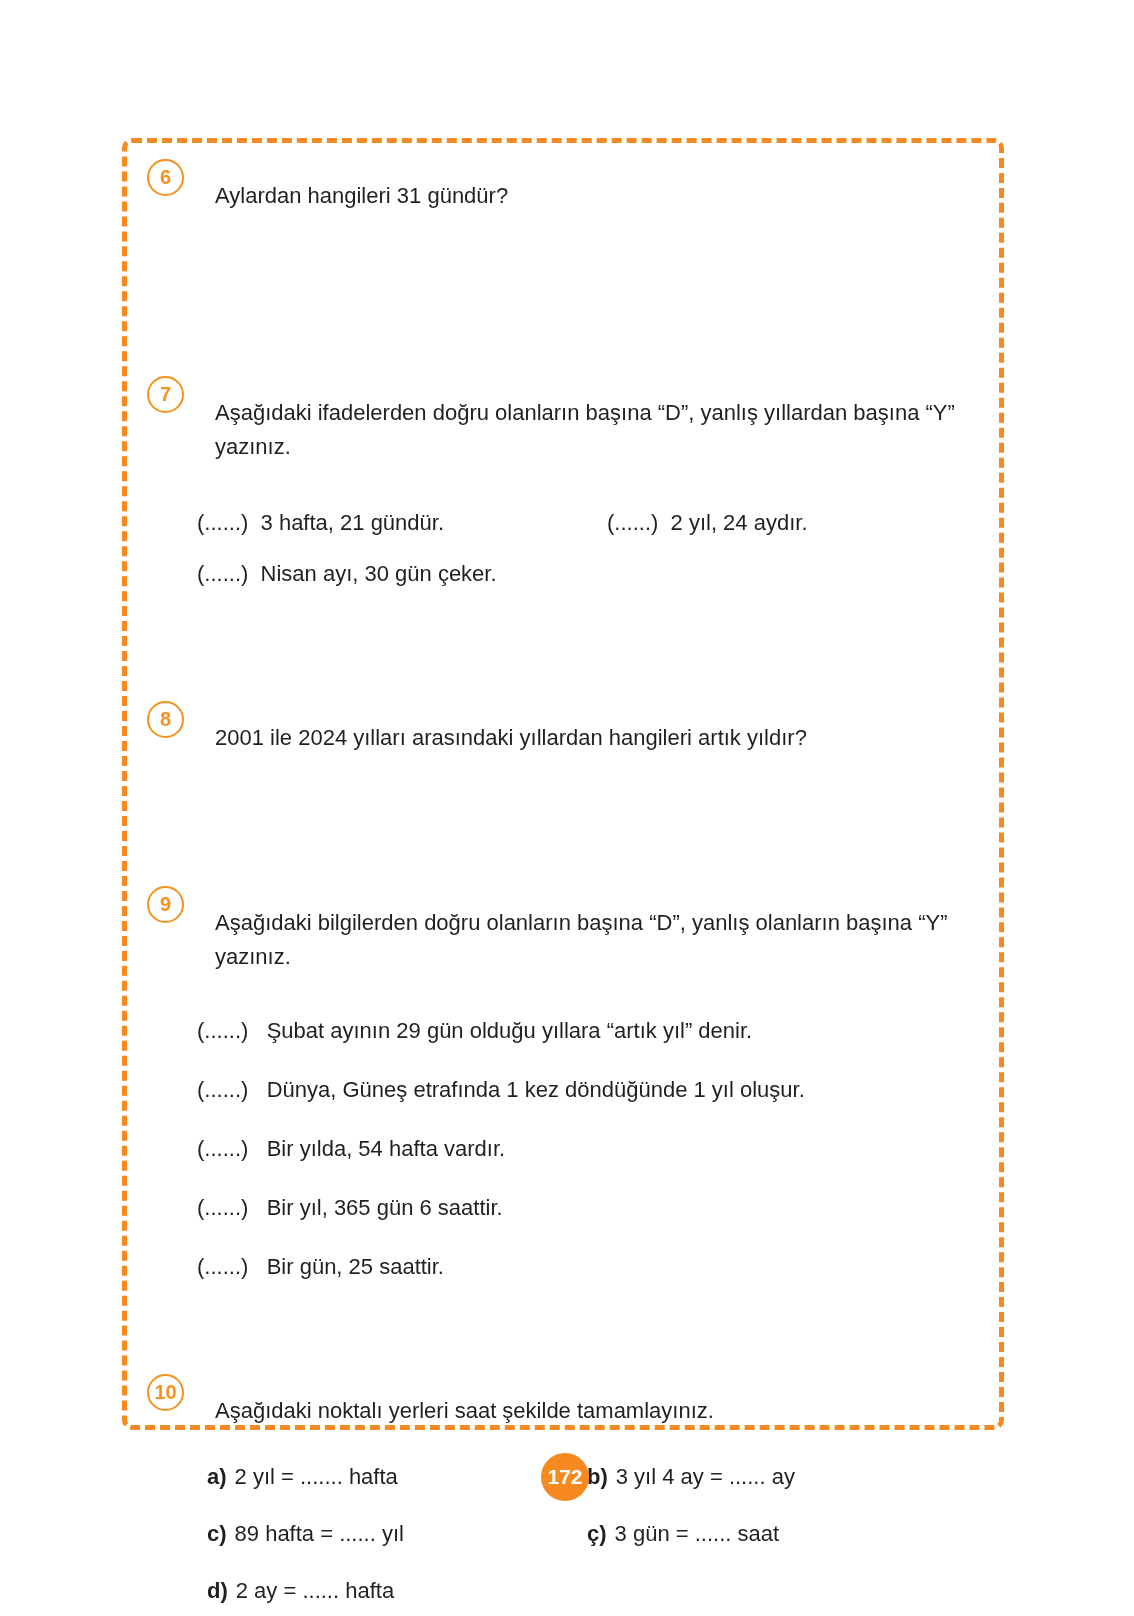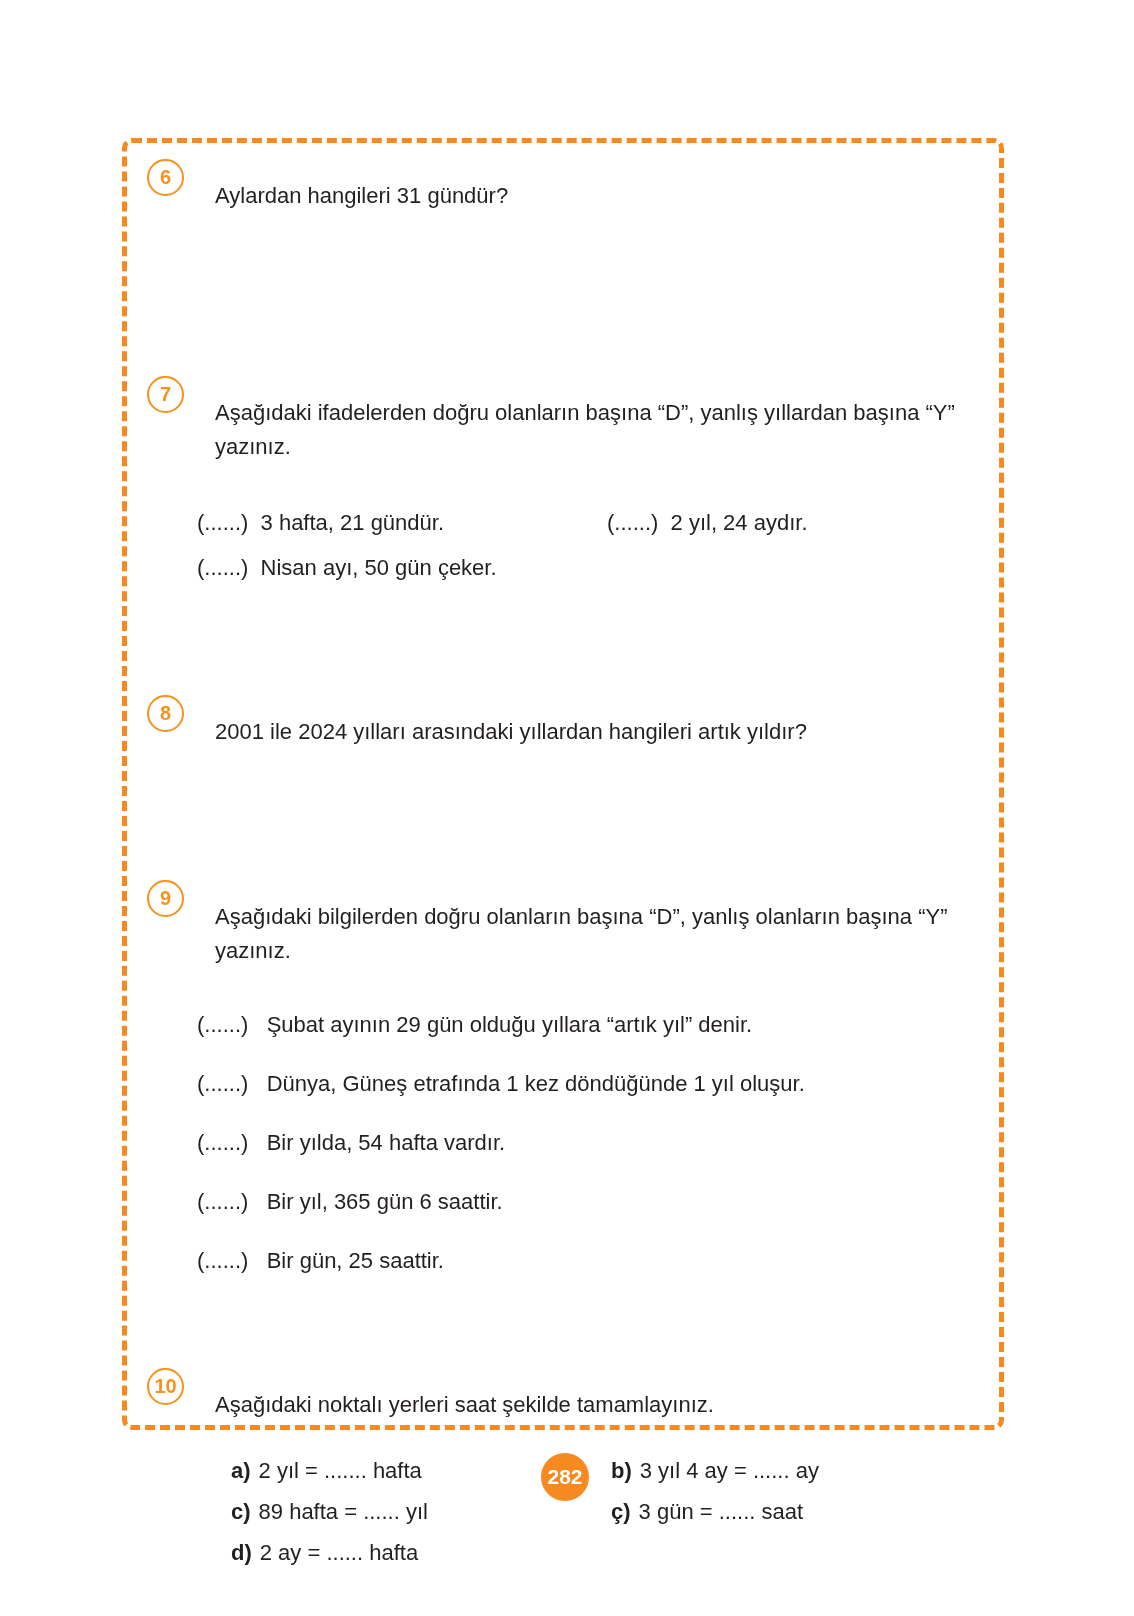--- a/index.html
+++ b/index.html
@@ -20,28 +20,28 @@
   .qnum {
     flex:0 0 auto; width:37px; height:37px; box-sizing:border-box;
     border:2.5px solid #f6921e; border-radius:50%;
     display:flex; align-items:center; justify-content:center;
     color:#f6921e; font-weight:bold; font-size:20px; background:#ffffff;
   }
   .qtext { margin:18px; font-size:22px; line-height:34px; padding-top:2px; max-width:805px; }
 
   .rows2 {
     display:grid; grid-template-columns:410px 1fr;
-    row-gap:15px; margin:26px 0 0 50px;
+    row-gap:21px; margin:26px 0 0 50px;
   }
   .list1 { display:grid; row-gap:29px; margin:24px 0 0 50px; }
   .item { margin:0; font-size:22px; line-height:30px; white-space:pre-wrap; }
 
   .fillgrid {
     display:grid; grid-template-columns:380px 1fr;
-    row-gap:11px; margin:16px 0 0 84px;
+    row-gap:27px; margin:16px 0 0 60px;
   }
   .fill { margin:0; font-size:22px; line-height:30px; }
   .fill b { font-weight:bold; margin-right:8px; }
 
   .m-q7  { margin-top:145px; }
   .m-q8  { margin-top:112px; }
   .m-q9  { margin-top:113px; }
   .m-q10 { margin-top:92px; }
 
   .page-badge {
@@ -65,21 +65,21 @@
     </section>
 
     <section class="q m-q7">
       <div class="qhead">
         <span class="qnum">7</span>
         <p class="qtext">Aşağıdaki ifadelerden doğru olanların başına “D”, yanlış yıllardan başına “Y” yazınız.</p>
       </div>
       <div class="rows2">
         <p class="item">(......)  3 hafta, 21 gündür.</p>
         <p class="item">(......)  2 yıl, 24 aydır.</p>
-        <p class="item">(......)  Nisan ayı, 50 gün çeker.</p>
+        <p class="item">(......)  Nisan ayı, 30 gün çeker.</p>
       </div>
     </section>
 
     <section class="q m-q8">
       <div class="qhead">
         <span class="qnum">8</span>
         <p class="qtext">2001 ile 2024 yılları arasındaki yıllardan hangileri artık yıldır?</p>
       </div>
     </section>
 
@@ -106,14 +106,14 @@
         <p class="fill"><b>a)</b><span>2 yıl = ....... hafta</span></p>
         <p class="fill"><b>b)</b><span>3 yıl 4 ay = ...... ay</span></p>
         <p class="fill"><b>c)</b><span>89 hafta = ...... yıl</span></p>
         <p class="fill"><b>ç)</b><span>3 gün = ...... saat</span></p>
         <p class="fill"><b>d)</b><span>2 ay = ...... hafta</span></p>
       </div>
     </section>
 
   </div>
 
-  <div class="page-badge">282</div>
+  <div class="page-badge">172</div>
 </div>
 
 </body></html>

